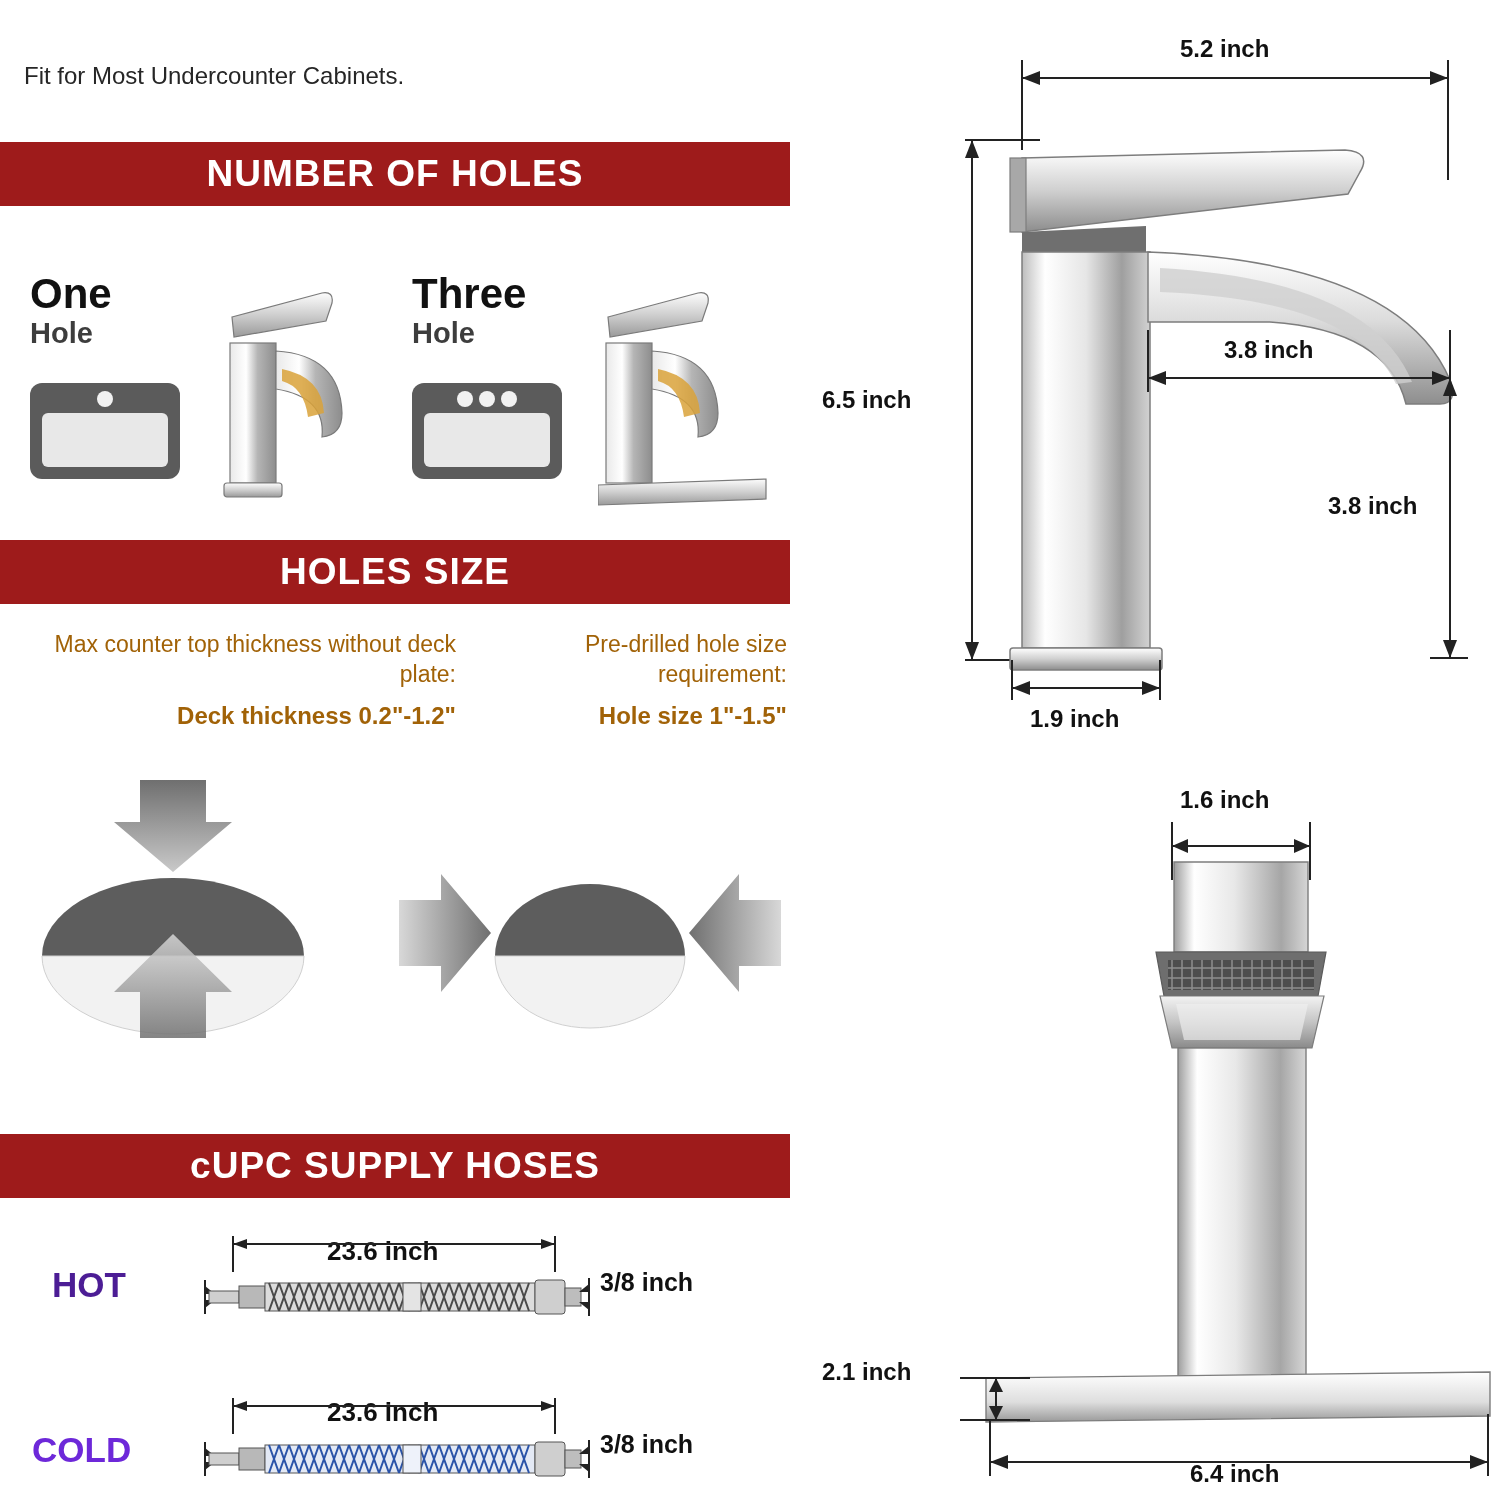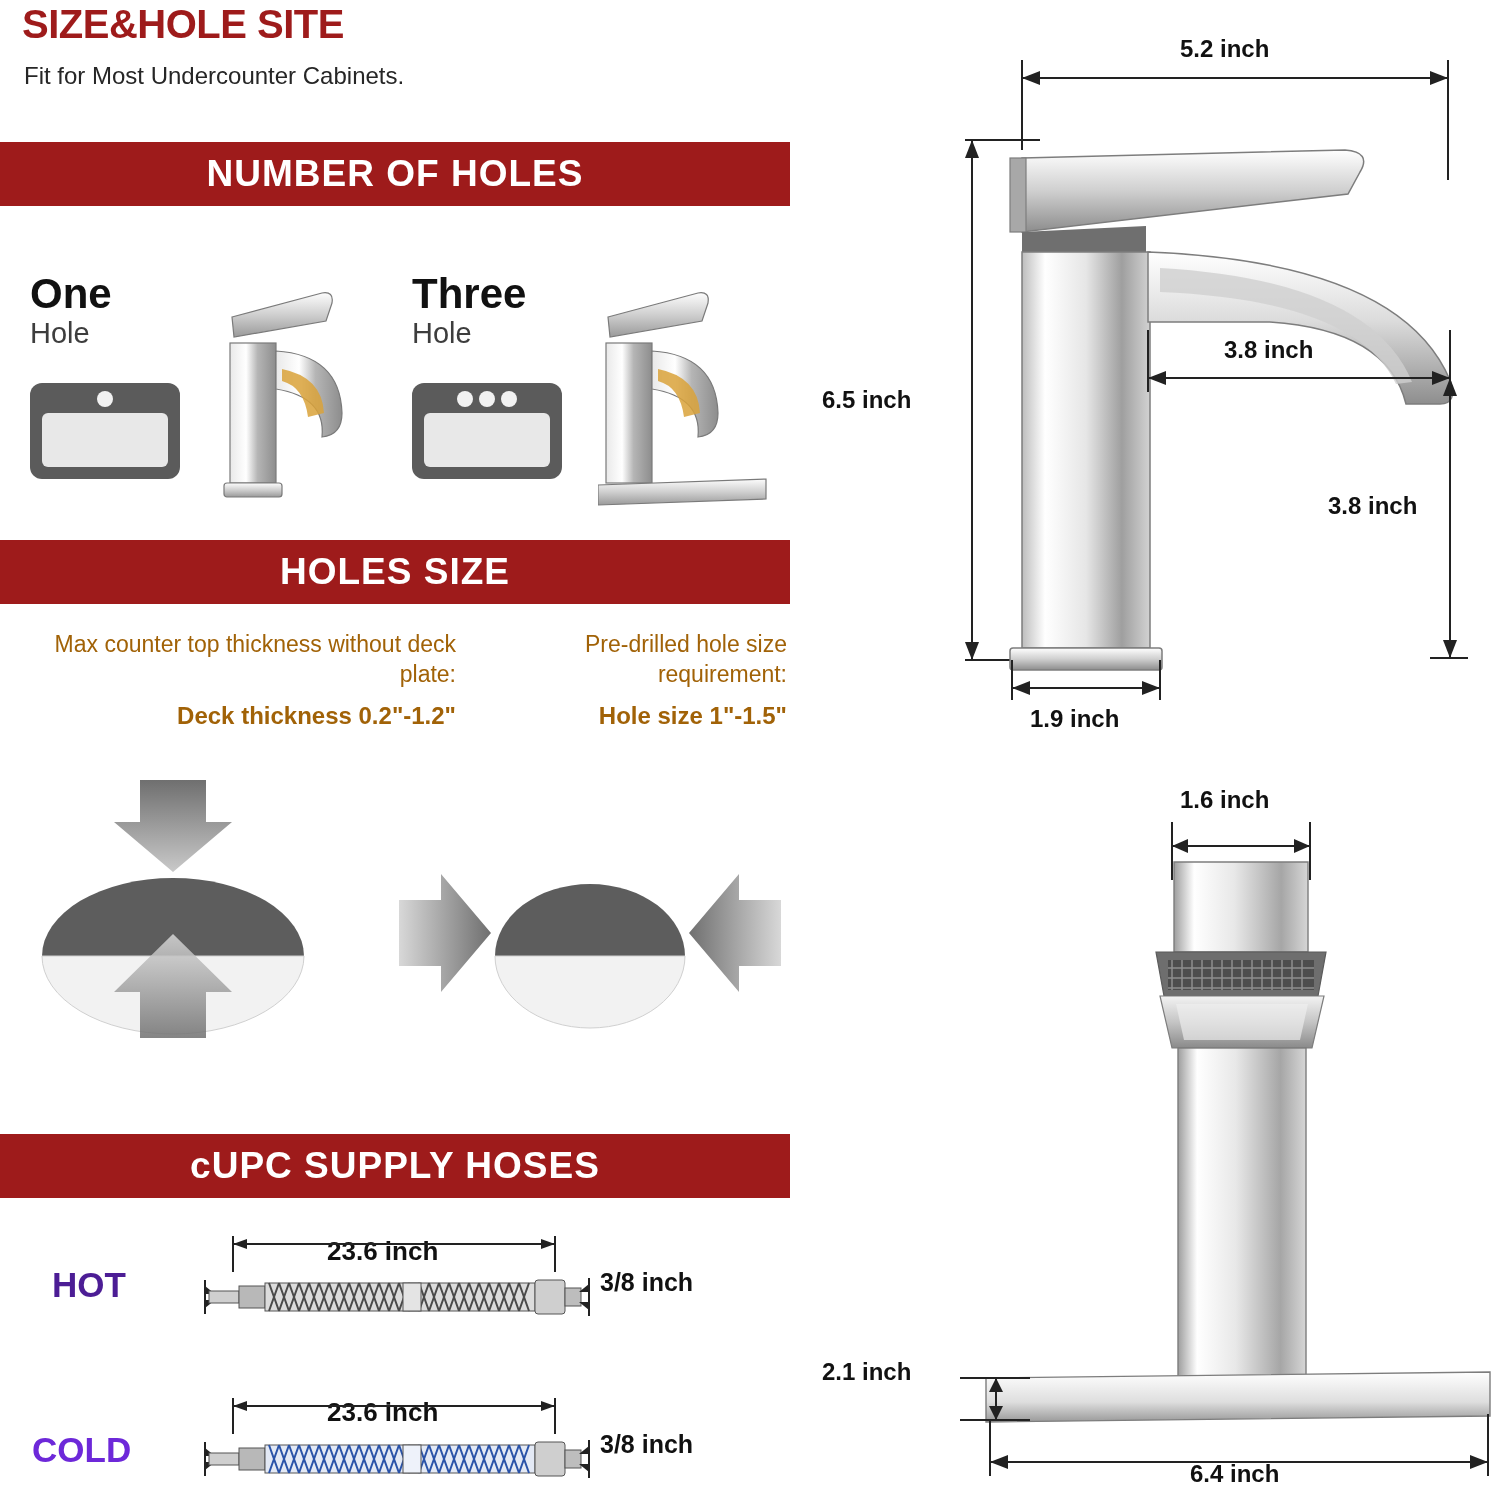--- a/index.html
+++ b/index.html
@@ -35,21 +35,21 @@
     font-size:37px;font-weight:bold;letter-spacing:1px;
   }
   #bar-holes{top:142px;}
   #bar-size{top:540px;}
   #bar-hoses{top:1106px;margin-top:28px;}
 
   
   .holes-row{position:absolute;left:0;top:255px;width:790px;height:260px;}
   .hole-label{position:absolute;font-weight:bold;}
   .hole-label .big{font-size:42px;display:block;line-height:1;color:#111;}
-  .hole-label .small{font-size:29px;display:block;line-height:1.25;color:#3d3d3d;font-weight:normal;}
+  .hole-label .small{font-size:29px;display:block;line-height:1.25;color:#3d3d3d;font-weight:bold;}
   #lbl-one{left:30px;top:18px;}
   #lbl-three{left:412px;top:18px;}
 
   .sink{
     position:absolute;width:150px;height:96px;border-radius:12px;
     background:#5b5b5b;
   }
   .sink .basin{
     position:absolute;left:12px;top:30px;width:126px;height:54px;
     background:#e8e8e8;border-radius:6px;
@@ -107,21 +107,20 @@
 
   svg{display:block;}
 </style>
 </head>
 <body>
 
 <div class="page">
 
   <div class="left">
 
-    <div class="title">SIZE&amp;HOLE SITE</div>
     <div class="subtitle">Fit for Most Undercounter Cabinets.</div>
 
     <div class="redbar" id="bar-holes">NUMBER OF HOLES</div>
 
     <div class="holes-row">
 
       <div class="hole-label" id="lbl-one">
         <span class="big">One</span>
         <span class="small">Hole</span>
       </div>

